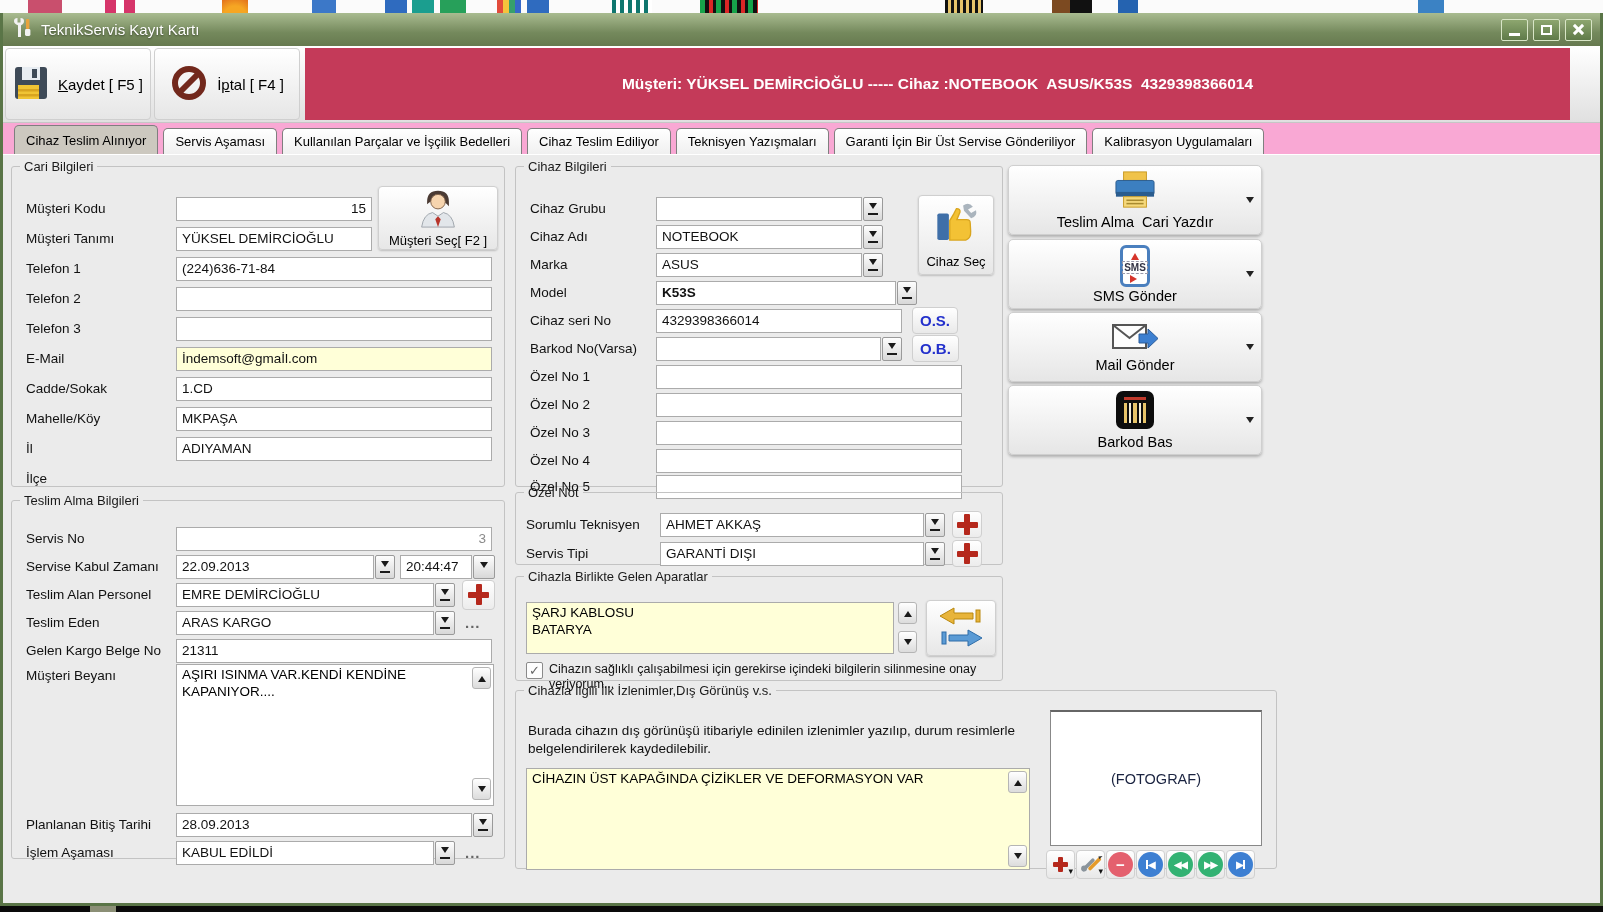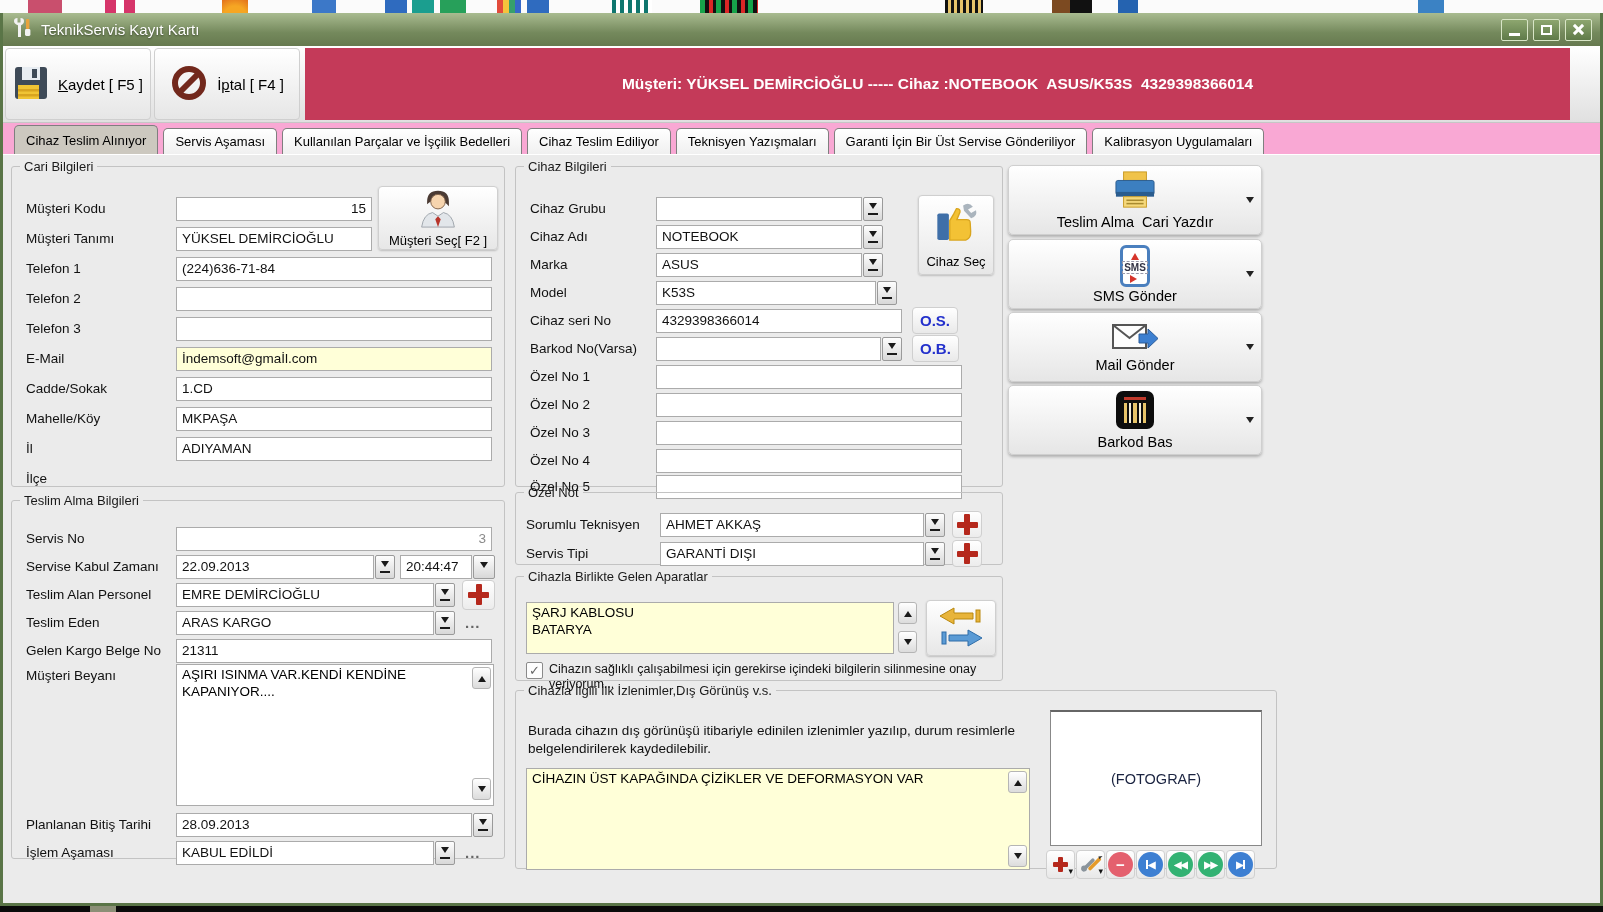--- a/index.html
+++ b/index.html
@@ -336,21 +336,21 @@
       <div class="frow" style="left:14px;top:78px;width:460px;">
         <span class="flabel" style="width:126px;">Marka</span>
         <input class="txt" style="width: 206px;" value="ASUS">
         <button class="combo">
             <i class="dd-tri"></i>
             <i class="dd-bar"></i>
           </button>
       </div>
       <div class="frow" style="left:14px;top:106px;width:460px;">
         <span class="flabel" style="width:126px;">Model</span>
-        <input class="txt" style="width: 220px;" value="K53S">
+        <input class="txt" style="width: 240px; font-weight: bold;" value="K53S">
         <button class="combo">
             <i class="dd-tri"></i>
             <i class="dd-bar"></i>
           </button>
       </div>
       <button class="bigbtn" style="left:402px;top:21px;width:76px;height:80px;">
         <span>
           <svg width="50" height="48" viewBox="0 0 56 54">
               <rect x="7" y="14" width="13" height="30" rx="2" fill="#3f6fa8"></rect>
               <path d="M21 44 L39 44 Q45 42 44.5 34 L44 25 Q44 21 40 21 L29 21 L32.5 12.5 Q33 8.5 28.5 8.5 L25.5 14.5 L21 22 Z" fill="#f3c235" stroke="#d9a51e" stroke-width="1.5"></path>

